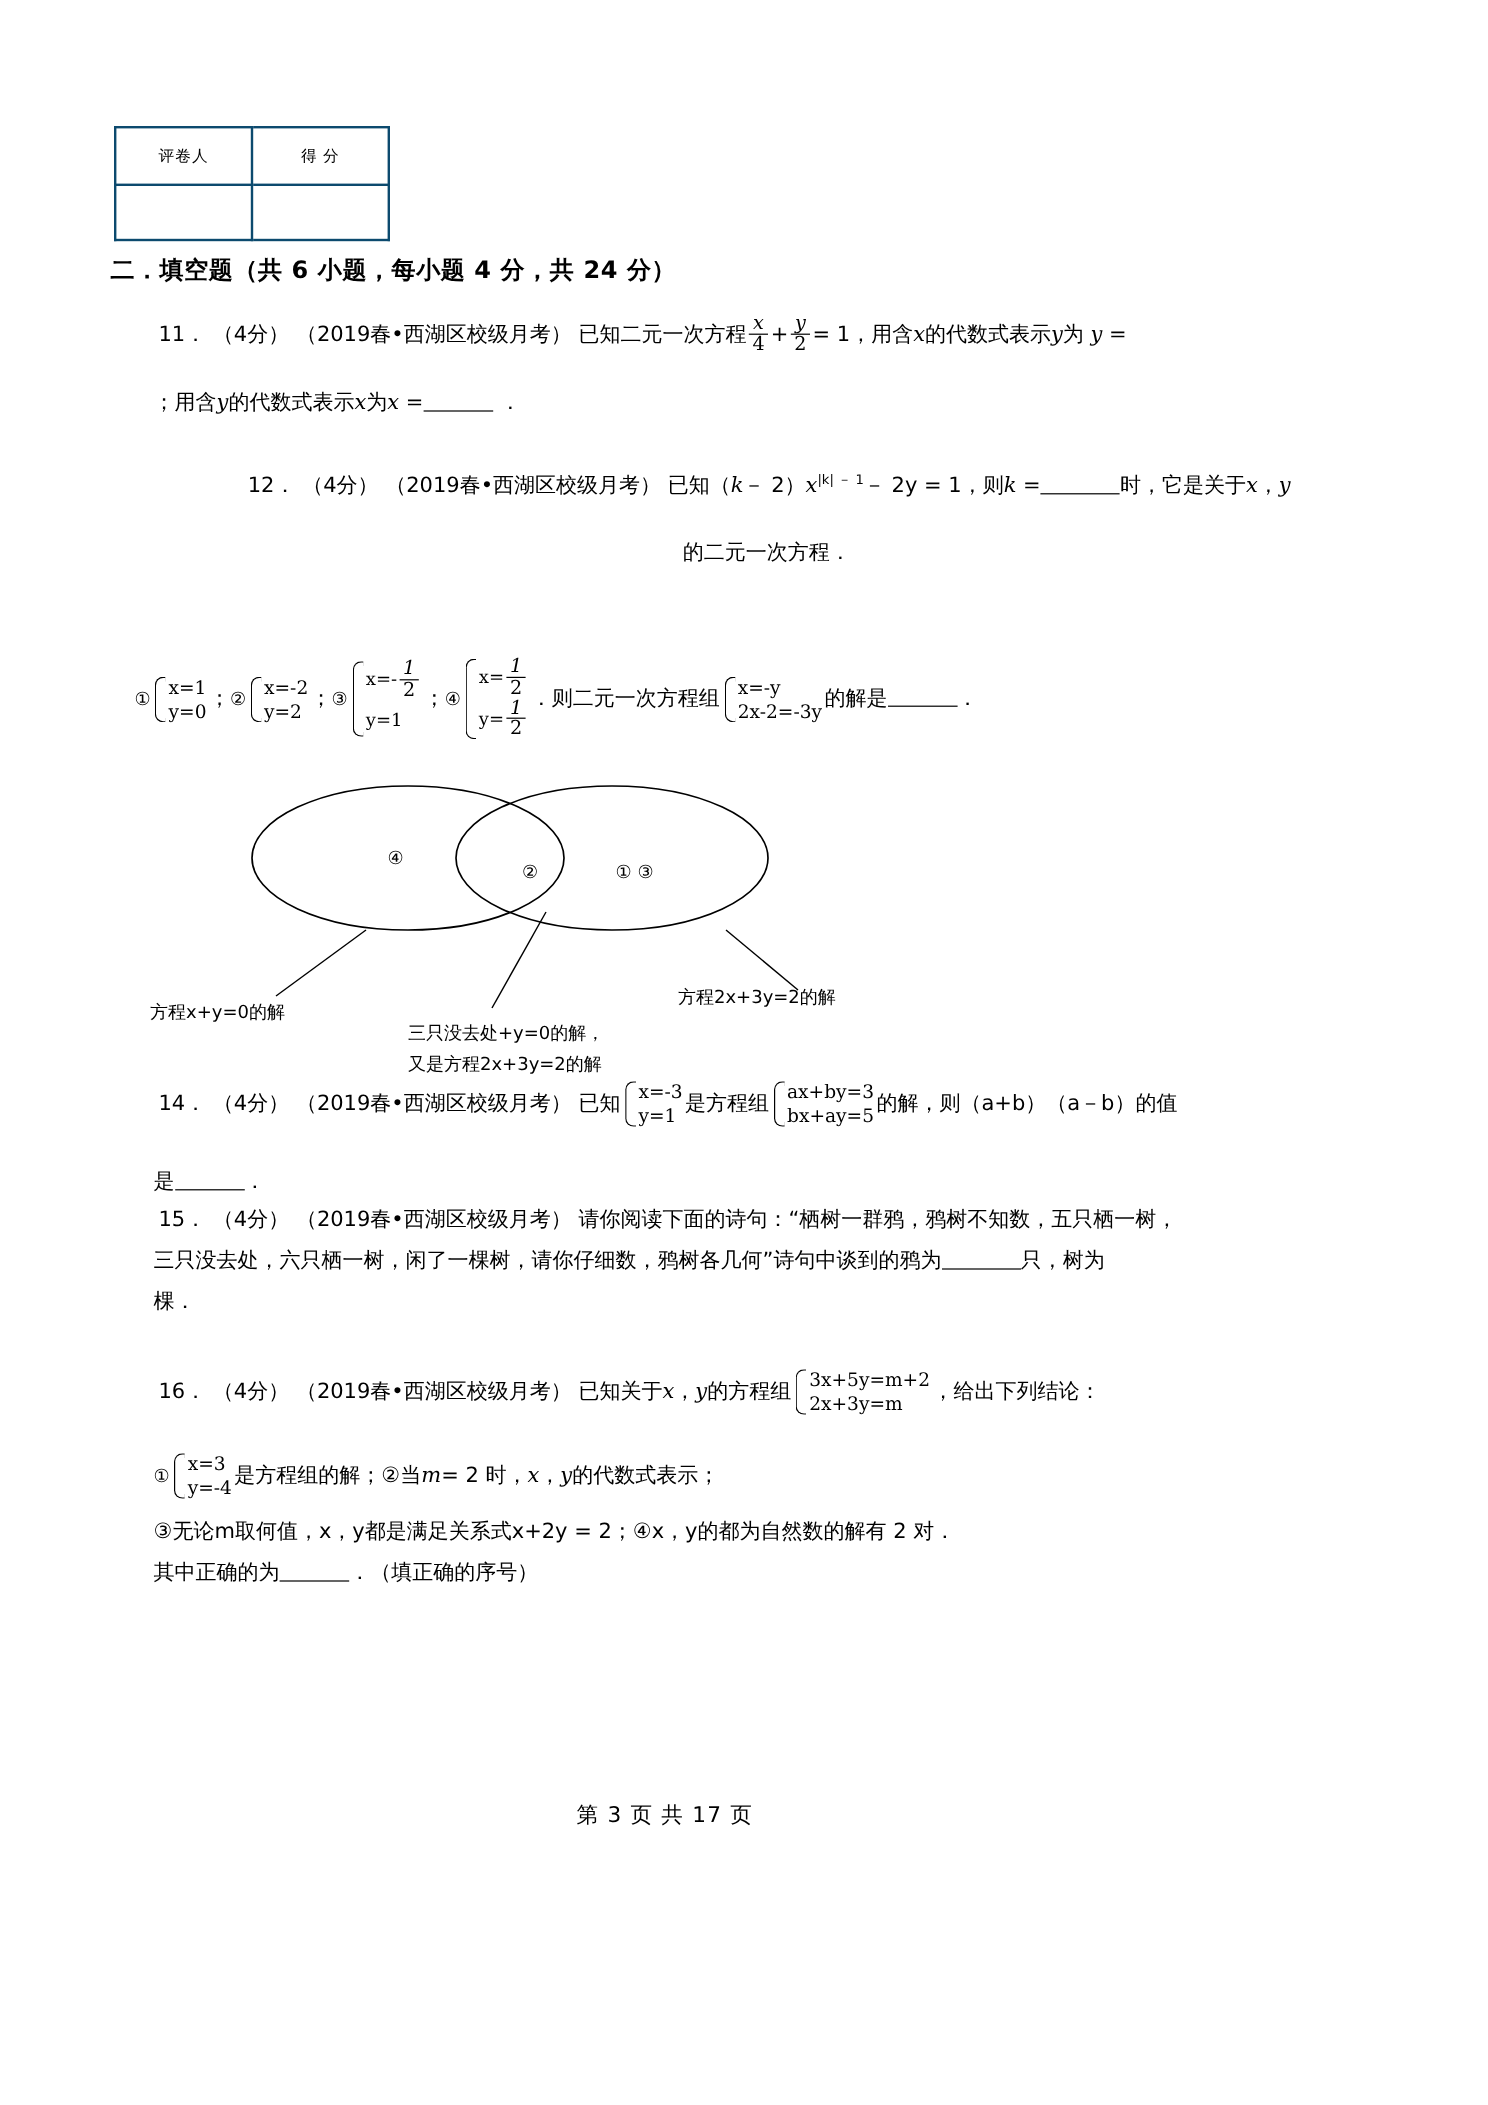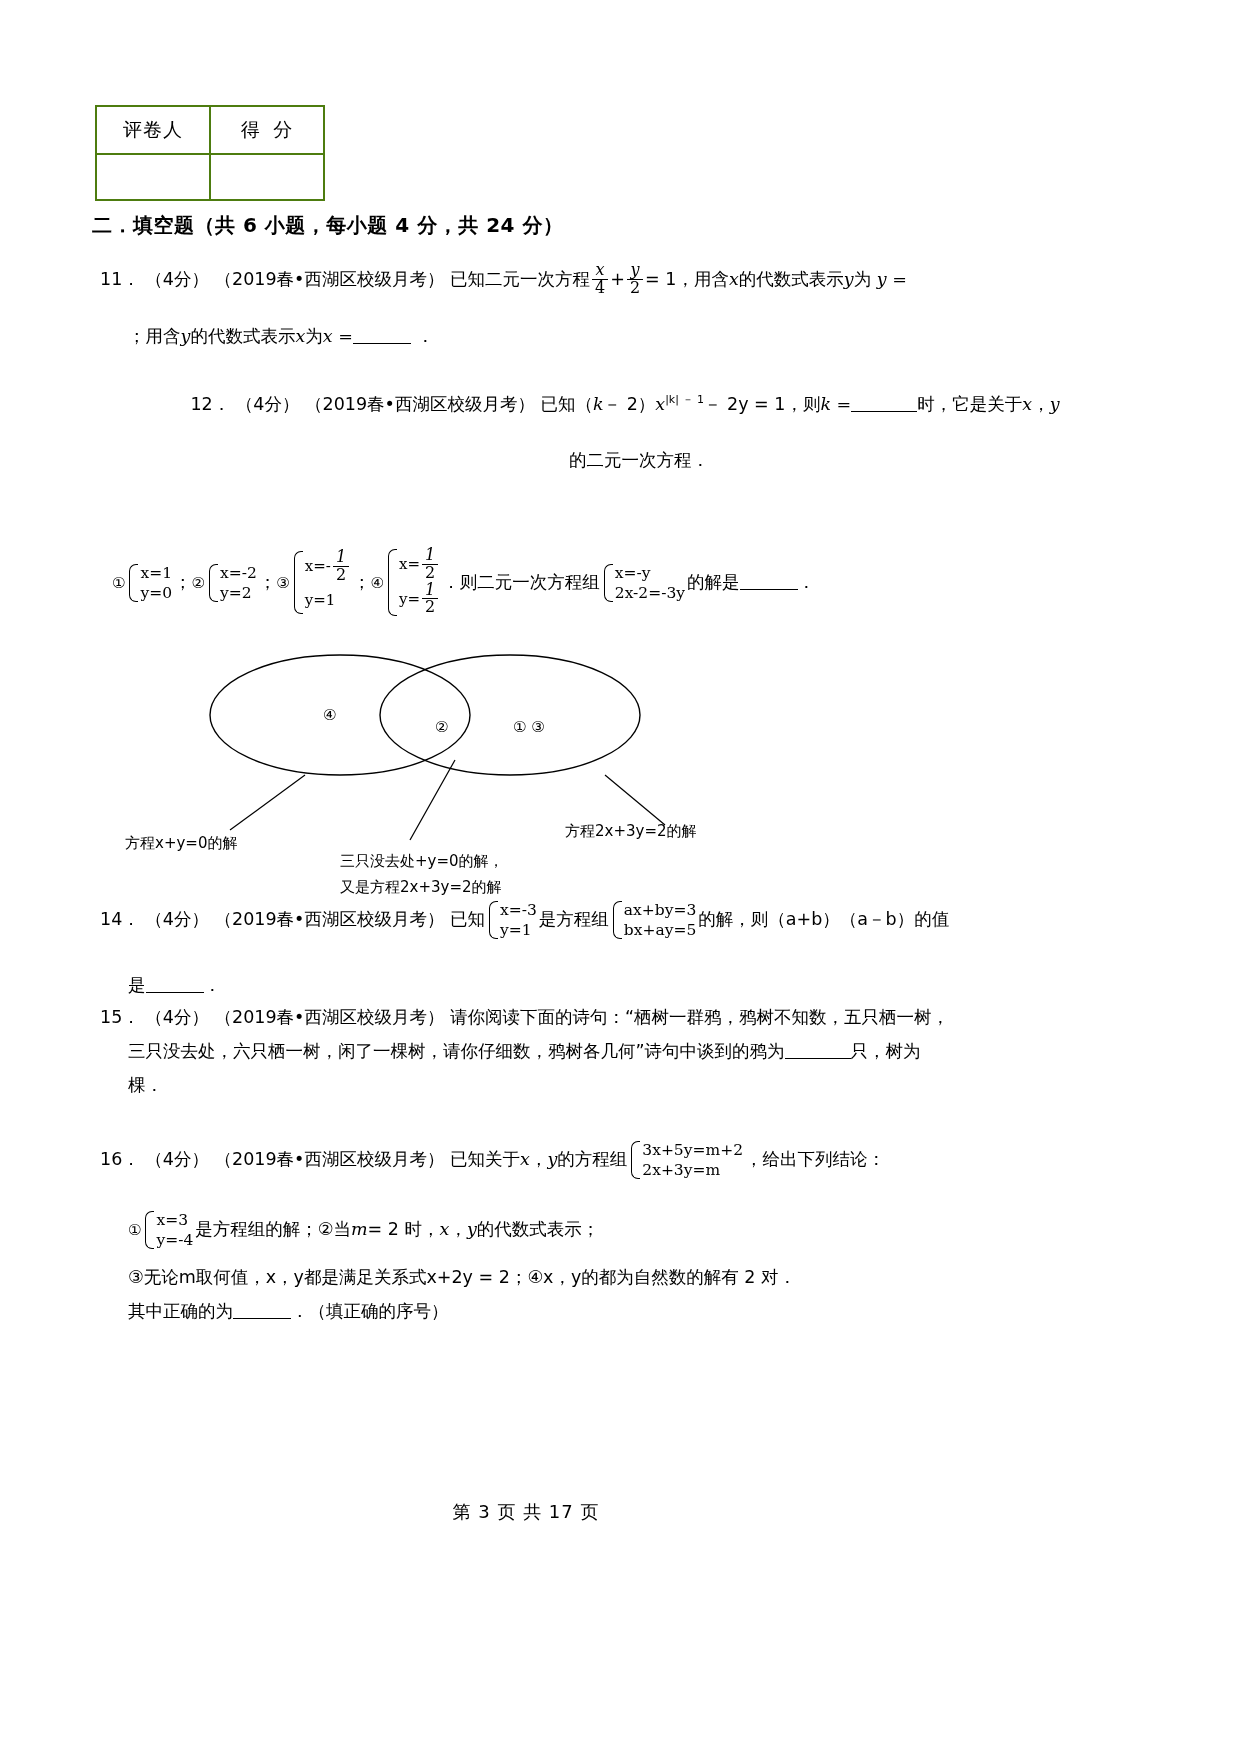--- a/index.html
+++ b/index.html
@@ -6,37 +6,37 @@
   body{
     width:1240px;height:1754px;background:#fff;
     font-family:"DejaVu Sans","Liberation Sans",sans-serif;
     color:#000;position:relative;overflow:hidden;
   }
   .page{position:relative;width:1240px;height:1754px;}
 
   
   .grade-table{position:absolute;left:95px;top:105px;border-collapse:collapse;}
   .grade-table td{
-    border:2px solid #4d7c0f;width:110px;height:44px;
+    border:2px solid #0c4a6e;width:110px;height:44px;
     text-align:center;vertical-align:middle;
-    font-size:19px;font-family:Liberation Mono, monospace;
+    font-size:13px;font-family:Liberation Serif, serif;
     letter-spacing:1px;
   }
   .grade-table td.blank{height:42px;}
 
   
   .section-head{
     position:absolute;left:92px;top:212px;
     font-size:20px;font-weight:bold;letter-spacing:0.5px;
     white-space:nowrap;
   }
 
   
   .q{position:absolute;font-size:17.5px;line-height:34px;}
-  .qnum{display:inline-block;}
+  .qnum{display:inline-block;margin-left:32px;}
   .line{white-space:nowrap;}
   .line2{margin-left:28px;}
   em.it{font-style:italic;font-family:"DejaVu Serif","Liberation Serif",serif;}
   .blank-u{display:inline-block;border-bottom:1.5px solid #000;width:58px;height:15px;vertical-align:-2px;}
   .blank-u.w2{width:66px;}
 
   
   .frac{display:inline-block;vertical-align:middle;text-align:center;
         font-family:"DejaVu Serif","Liberation Serif",serif;font-style:italic;
         font-size:16px;line-height:1.05;margin:0 2px;position:relative;top:-1px;}
@@ -58,21 +58,21 @@
 
   
   .venn{position:absolute;left:110px;top:640px;width:760px;height:240px;}
   .venn svg{display:block;}
   .fig-cap{position:absolute;font-size:15px;font-family:"DejaVu Sans","Liberation Sans",sans-serif;
            white-space:nowrap;line-height:26px;}
 
   
   .footer{
     position:absolute;left:0;top:1500px;width:1052px;text-align:center;
-    font-size:18px;letter-spacing:1px;
+    font-size:18px;letter-spacing:1px;padding-left:28px;
   }
   .circ{font-size:15px;}
 </style>
 </head>
 <body>
 
 <div class="page">
 
   <table class="grade-table">
     <tbody>

